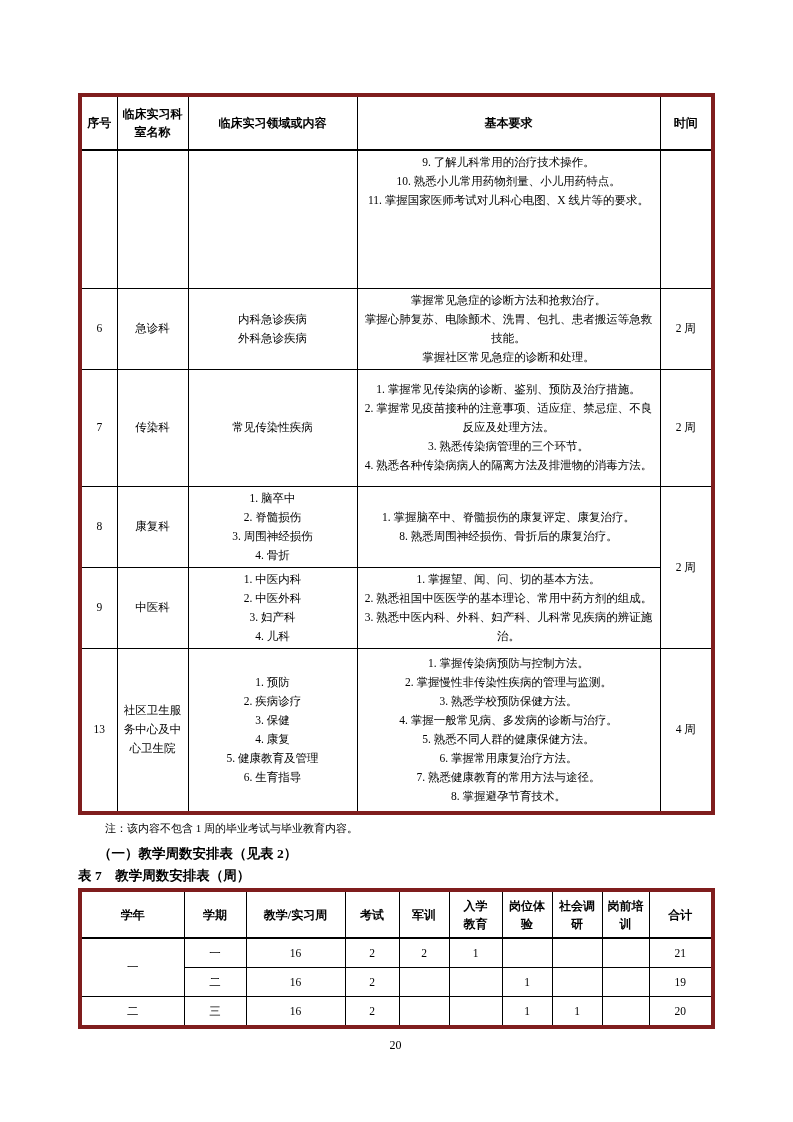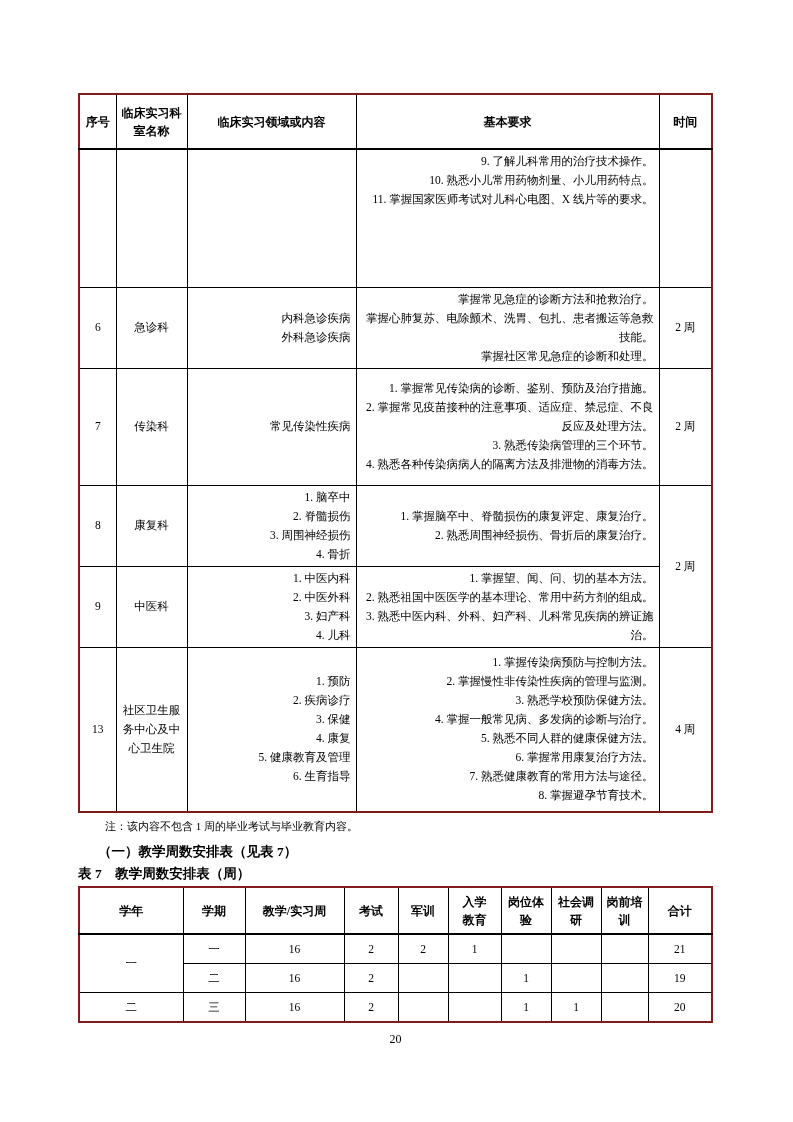--- a/index.html
+++ b/index.html
@@ -10,42 +10,42 @@
     color: #000;
     overflow: hidden;
   }
   .page { width: 793px; height: 1122px; display: flow-root; }
 
   table {
     border-collapse: collapse;
     table-layout: fixed;
     width: 635px;
     margin-left: 78px;
-    border: 2px solid #7f1d1d;
+    border: 4px solid #7f1d1d;
   }
   td, th {
     border: 1px solid #000;
     font-size: 11.5px;
     line-height: 19px;
     padding: 2px 5px;
     vertical-align: middle;
     overflow: hidden;
     word-break: break-all;
   }
   th {
     font-weight: bold;
     font-size: 12px;
     line-height: 18px;
     text-align: center;
     white-space: pre-line;
     border-bottom-width: 2px;
   }
   .t1 { margin-top: 93px; }
   .cen { text-align: center; padding-left: 2px; padding-right: 2px; }
-  .lines { white-space: pre-line; text-align: right; }
+  .lines { white-space: pre-line; text-align: center; }
   .top { vertical-align: top; }
   .rh  { height: 55px; }
   .r0  { height: 138px; }
   .r1  { height: 78px; }
   .r2  { height: 117px; }
   .r3  { height: 75px; }
   .r4  { height: 75px; }
   .r5  { height: 165px; }
 
   .note {
@@ -135,21 +135,21 @@
       <td class="cen">2 周</td>
     </tr>
     <tr class="r3">
       <td class="cen">8</td>
       <td class="cen">康复科</td>
       <td class="lines">1. 脑卒中
 2. 脊髓损伤
 3. 周围神经损伤
 4. 骨折</td>
       <td class="lines">1. 掌握脑卒中、脊髓损伤的康复评定、康复治疗。
-2. 熟悉周围神经损伤、骨折后的康复治疗。</td>
+8. 熟悉周围神经损伤、骨折后的康复治疗。</td>
       <td class="cen" rowspan="2">2 周</td>
     </tr>
     <tr class="r4">
       <td class="cen">9</td>
       <td class="cen">中医科</td>
       <td class="lines">1. 中医内科
 2. 中医外科
 3. 妇产科
 4. 儿科</td>
       <td class="lines">1. 掌握望、闻、问、切的基本方法。
@@ -173,21 +173,21 @@
 6. 掌握常用康复治疗方法。
 7. 熟悉健康教育的常用方法与途径。
 8. 掌握避孕节育技术。</td>
       <td class="cen">4 周</td>
     </tr>
   </tbody>
     </table>
 
   <div class="note">注：该内容不包含 1 周的毕业考试与毕业教育内容。</div>
 
-  <div class="h2">（一）教学周数安排表（见表 7）</div>
+  <div class="h2">（一）教学周数安排表（见表 2）</div>
   <div class="caption">表 7　教学周数安排表（周）</div>
 
   <table class="t2">
     <colgroup>
       <col style="width:104px">
         <col style="width:62px">
         <col style="width:99px">
         <col style="width:54px">
         <col style="width:50px">
         <col style="width:53px">

